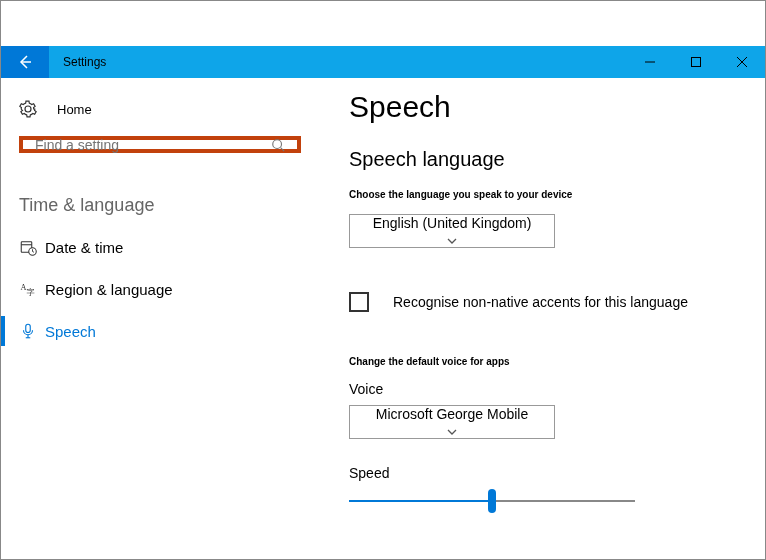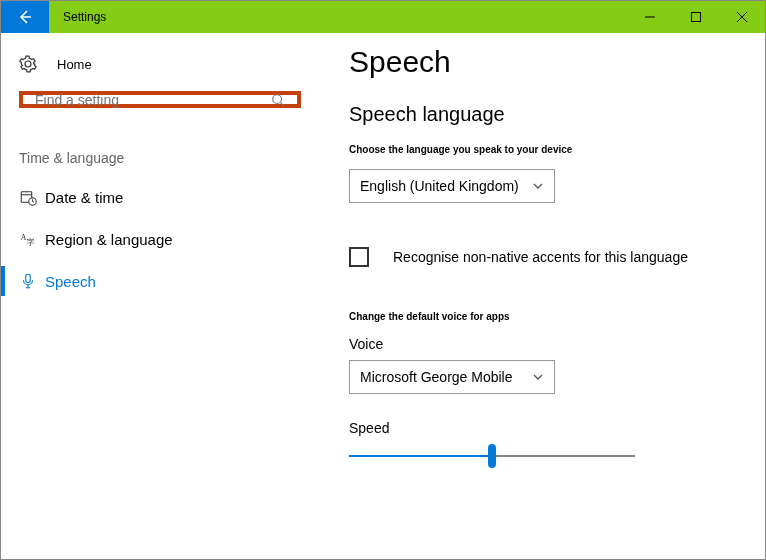--- a/index.html
+++ b/index.html
@@ -10,21 +10,22 @@
     background: #fff;
     width: 766px;
     height: 560px;
     overflow: hidden;
     border: 1px solid #888;
   }
   .titlebar {
     height: 32px;
     display: flex;
     align-items: stretch;
-    background: #84cc16;
+    background: #0ea5e9;
+    margin-top: 45px;
   }
   .back-btn {
     width: 48px;
     background: #0078d7;
     color: #fff;
     display: flex;
     align-items: center;
     justify-content: center;
     cursor: pointer;
   }
@@ -80,21 +81,21 @@
     border: none;
     outline: none;
     flex: 1;
     font-size: 14px;
     color: #666;
     background: transparent;
   }
   .search-box .sicon { color: #777; }
   .category {
     color: #666;
-    font-size: 14px;
+    font-size: 18px;
     padding: 0 18px;
     margin-top: 42px;
     margin-bottom: 10px;
   }
   .nav-item {
     display: flex;
     align-items: center;
     gap: 8px;
     padding: 12px 18px;
     font-size: 15px;
@@ -140,20 +141,21 @@
   .dropdown {
     border: 1px solid #999;
     height: 34px;
     width: 206px;
     display: flex;
     align-items: center;
     padding: 0 10px;
     cursor: pointer;
     justify-content: space-between;
     font-size: 14px;
+    flex-direction: column;
   }
   .dropdown .chev { color: #555; }
   .gap-lg { height: 44px; }
   .gap-md { height: 26px; }
   .checkbox-row {
     display: flex;
     align-items: center;
     gap: 24px;
     font-size: 14px;
   }

